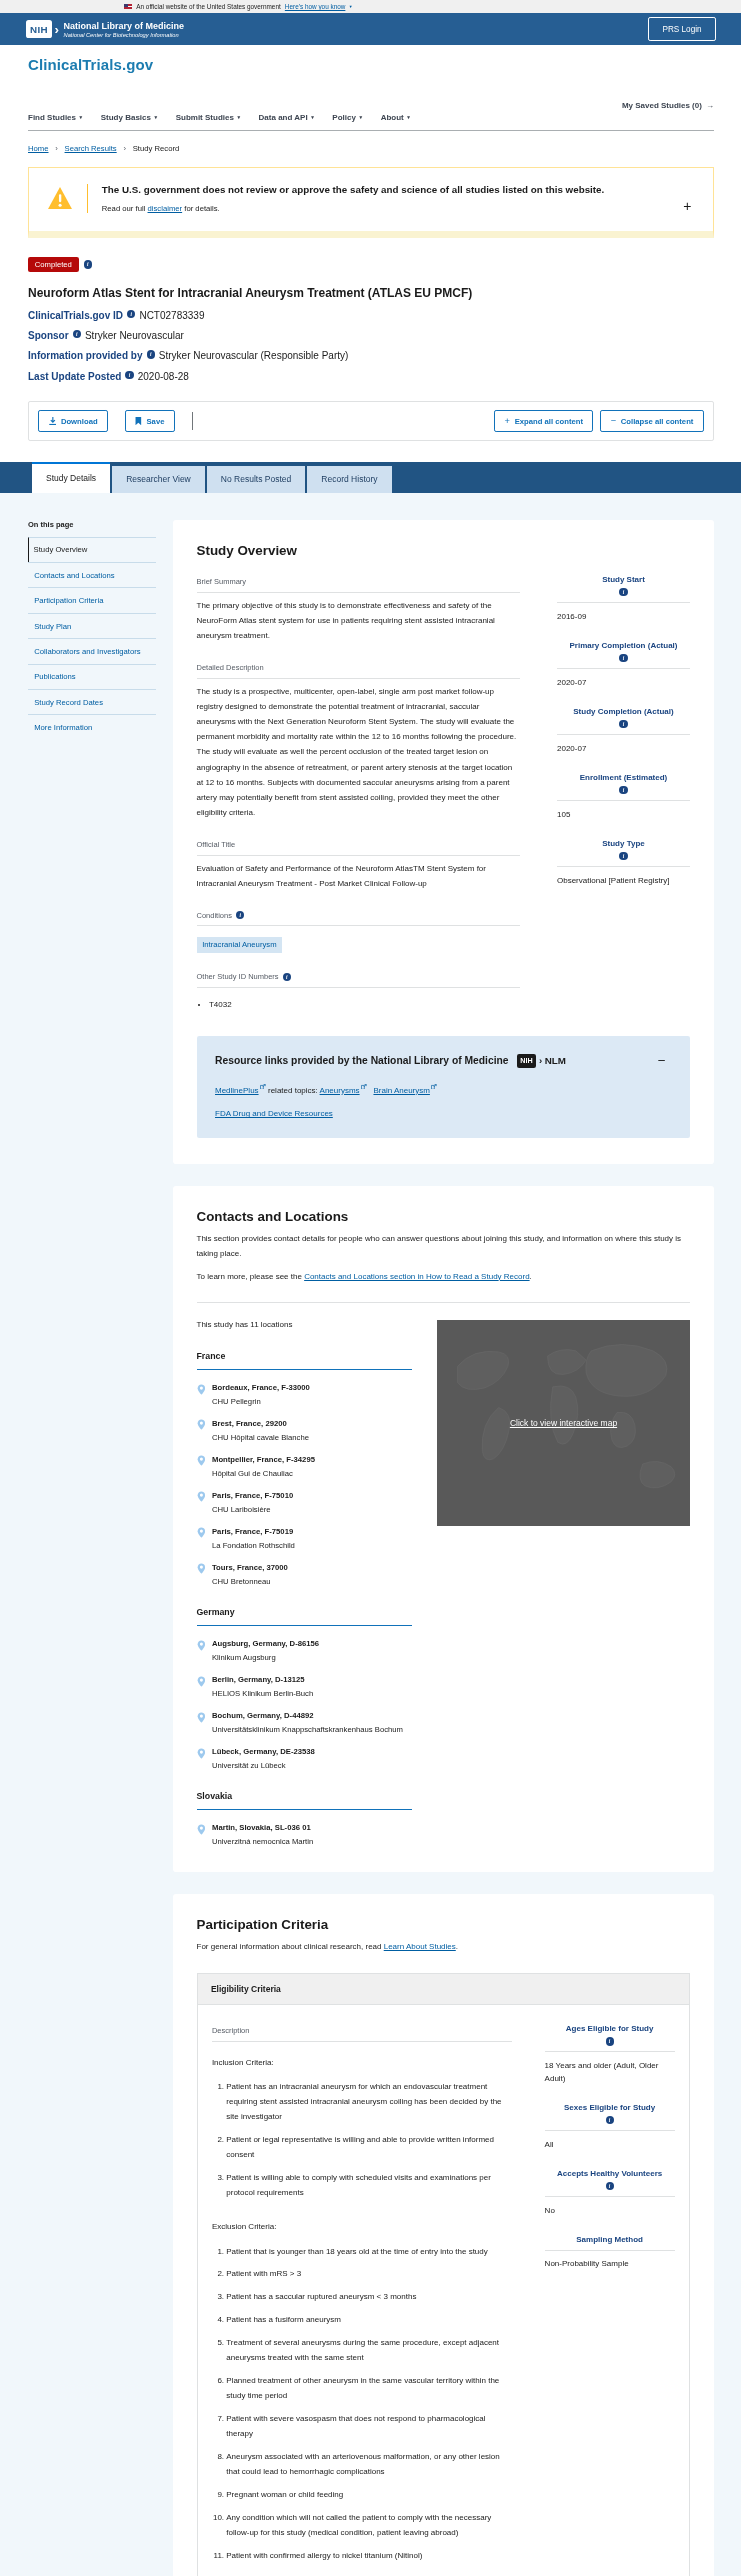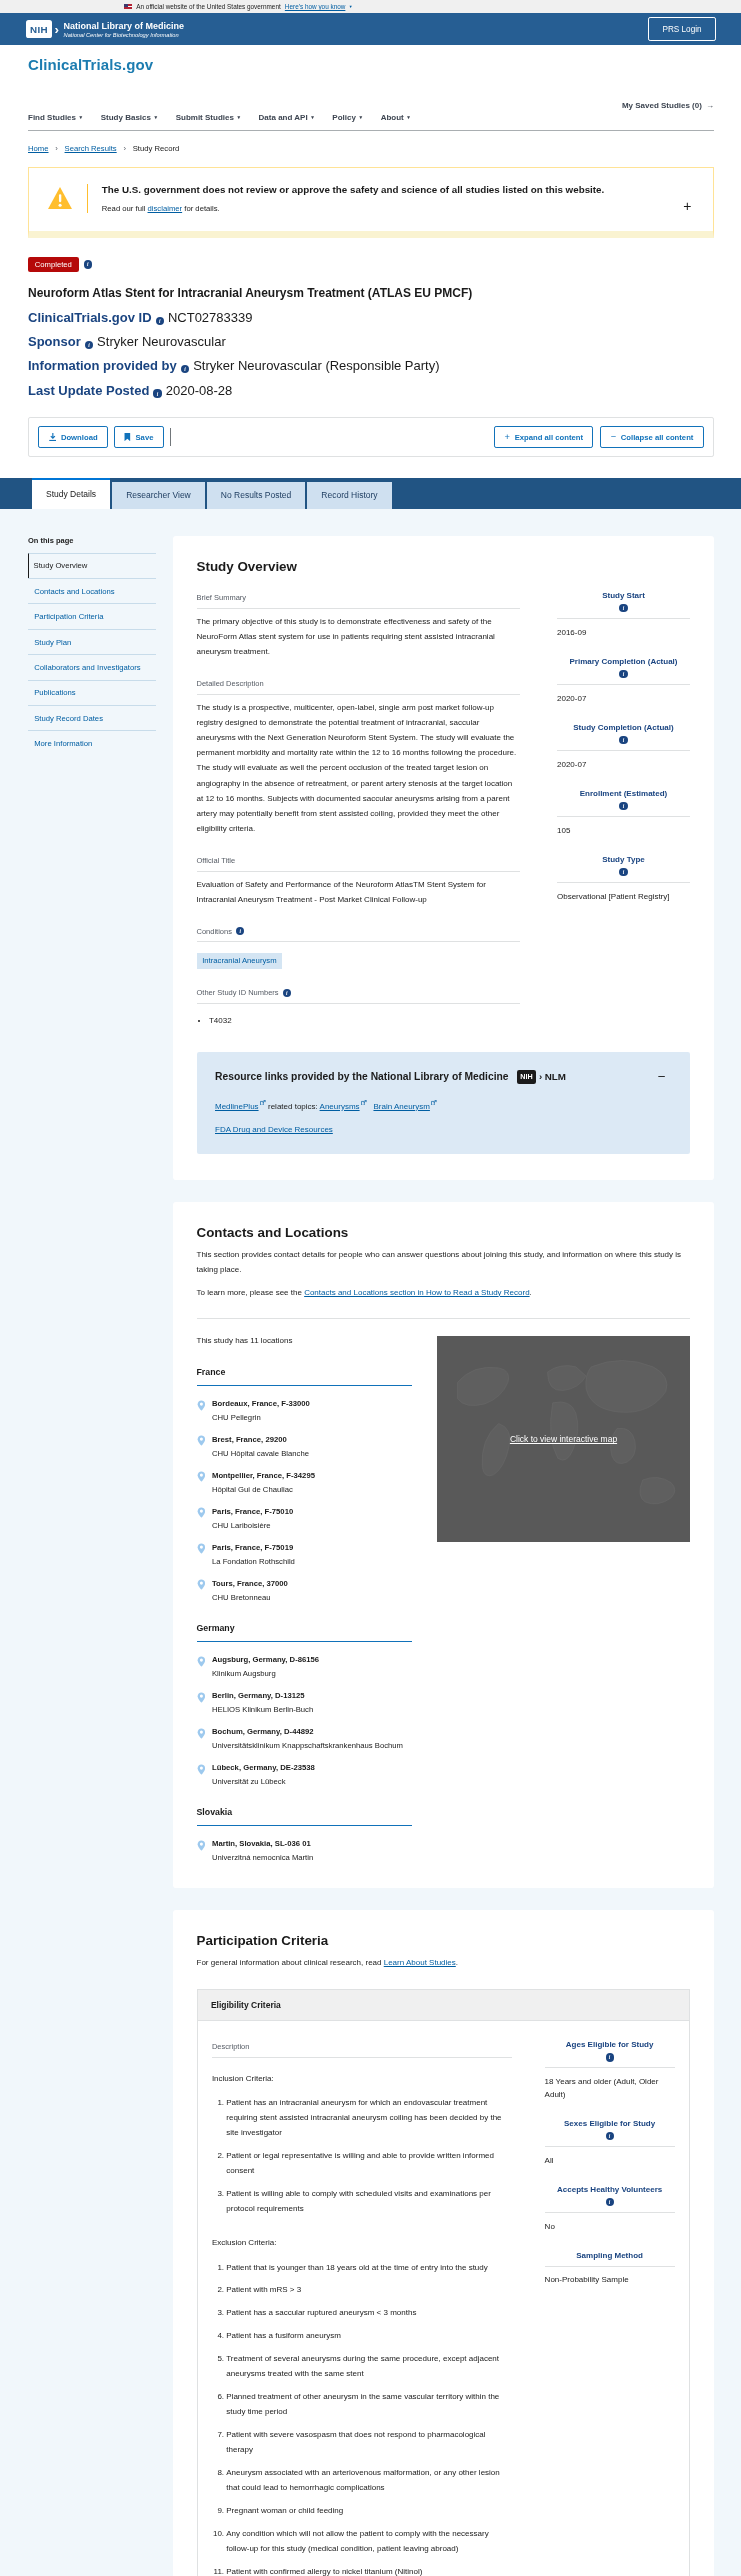--- a/index.html
+++ b/index.html
@@ -46,25 +46,25 @@
   .alert-body a { color:#005ea2; text-decoration:underline; }
   .alert-plus { position:absolute; right:15.5px; top:46%; font-size:14px; font-weight:400; color:#1b1b1b; background:none; border:none; }
 
   
   .status-row { margin:18.5px 28px 0; display:flex; align-items:center; gap:5.2px; }
   .badge { background:#b50909; color:#fff; padding:3.1px 6.7px; border-radius:2.1px; font-size:7.7px; }
   .info { width:8.2px; height:8.2px; flex:none; border-radius:50%; background:#1a4480; color:#fff; display:inline-flex; align-items:center; justify-content:center; font-size:5.4px; font-weight:bold; font-family:"Liberation Serif",serif; font-style:italic; }
   .info::after { content:"i"; }
   .page-title { margin:14.4px 28px 0; font-size:12px; font-weight:bold; }
   .meta { margin:7.2px 28px 0; }
-  .meta-row { margin-top:9.3px; font-size:13px; display:flex; align-items:flex-end; gap:4.1px; }
+  .meta-row { margin-top:9.3px; font-size:10px; display:flex; align-items:flex-start; gap:4.1px; }
   .meta-label { color:#1a4480; font-weight:bold; }
 
   
-  .toolbar { margin:19.6px 28px 0; border:0.5px solid #dfe1e2; border-radius:2.1px; padding:7.7px 9.3px; display:flex; align-items:center; gap:6px; background:#fff; }
+  .toolbar { margin:19.6px 28px 0; border:0.5px solid #dfe1e2; border-radius:2.1px; padding:7.7px 9.3px; display:flex; align-items:center; gap:17px; background:#fff; }
   .btn-outline { display:inline-flex; align-items:center; gap:4.6px; border:1px solid #1172ba; color:#1172ba; font-weight:bold; font-size:7.7px; padding:5.2px 9.3px; border-radius:2.1px; background:#fff; font-family:inherit; }
   .tb-divider { width:0.5px; height:18.5px; background:#71767a; }
   .toolbar-right { margin-left:auto; display:flex; gap:7.2px; }
   .glyph-plus::before { content:"+"; font-size:9.3px; font-weight:400; }
   .glyph-minus::before { content:"−"; font-size:9.3px; font-weight:400; }
 
   
   .tabs-band { margin-top:20.6px; background:#215483; padding-left:32px; display:flex; align-items:flex-end; height:31px; }
   .tab { background:#cfe0f0; color:#1b3a5e; font-size:8.5px; padding:0 14px; height:27px; line-height:27px; margin-right:2.1px; white-space:nowrap; }
   .tab.active { background:#fff; color:#1b1b1b; font-weight:normal; border-top:2.6px solid #0076d6; height:31px; line-height:28px; }
@@ -559,21 +559,21 @@
 
             <li>Patient that is younger than 18 years old at the time of entry into the study</li>
                 <li>Patient with mRS &gt; 3</li>
                 <li>Patient has a saccular ruptured aneurysm &lt; 3 months</li>
                 <li>Patient has a fusiform aneurysm</li>
                 <li>Treatment of several aneurysms during the same procedure, except adjacent aneurysms treated with the same stent</li>
                 <li>Planned treatment of other aneurysm in the same vascular territory within the study time period</li>
                 <li>Patient with severe vasospasm that does not respond to pharmacological therapy</li>
                 <li>Aneurysm associated with an arteriovenous malformation, or any other lesion that could lead to hemorrhagic complications</li>
                 <li>Pregnant woman or child feeding</li>
-                <li>Any condition which will not allow the patient to comply with the necessary follow-up for this study (medical condition, patient leaving abroad)</li>
+                <li>Any condition which will not called the patient to comply with the necessary follow-up for this study (medical condition, patient leaving abroad)</li>
                 <li>Patient with confirmed allergy to nickel titanium (Nitinol)</li>
               </ol>
 
           </div>
           <aside>
             <div class="stat-label">
                 <span>Ages Eligible for Study</span>
                 <span class="info"></span>
               </div>
             <div class="stat-value">18 Years and older (Adult, Older Adult)</div>

